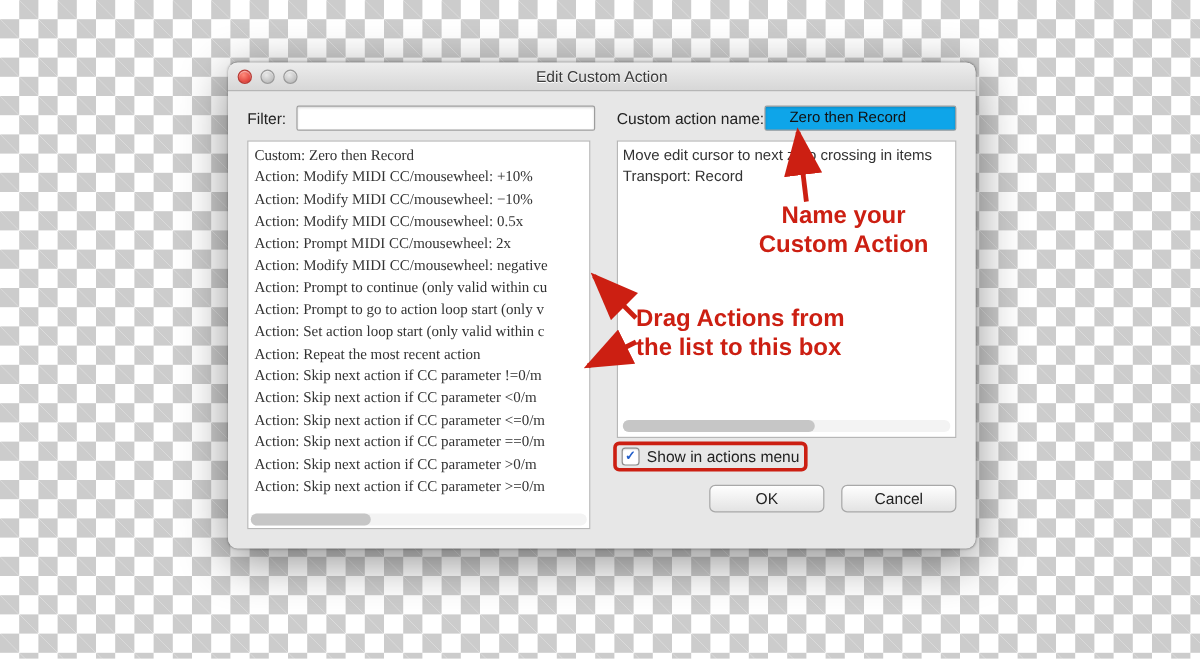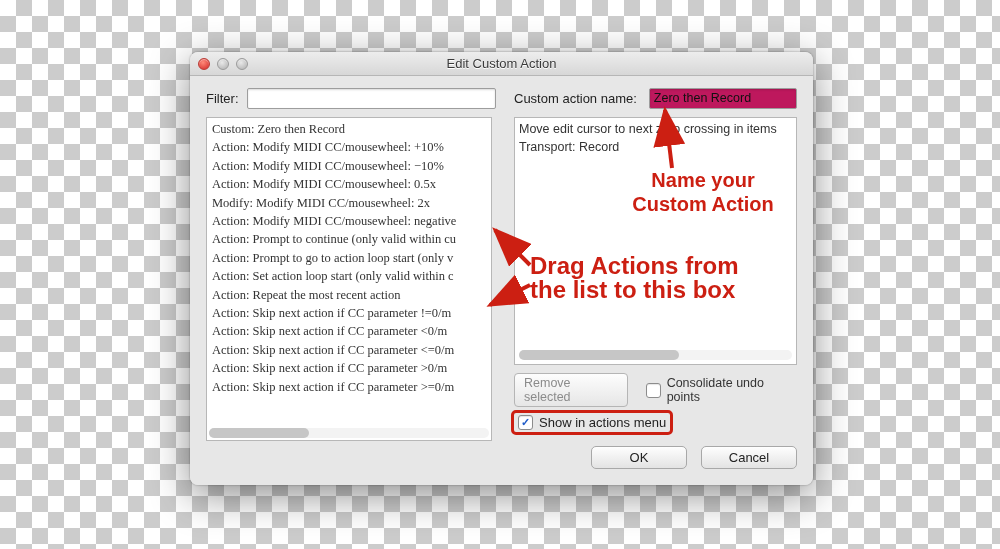--- a/index.html
+++ b/index.html
@@ -98,27 +98,27 @@
   }
   .h-scroll {
     position:absolute; left:2px; right:2px; bottom:2px; height:10px;
     background: #f3f3f3; border-radius:6px;
   }
   .h-thumb {
     height:10px; width:100px; background:#c6c6c6; border-radius:6px;
   }
 
   
-  .name-row { display:flex; align-items:center; gap:12px; margin-bottom:8px; }
+  .name-row { display:flex; align-items:center; gap:0; margin-bottom:8px; }
   .name-label { white-space:nowrap; }
   .name-input {
     flex:1; height:19px; line-height:19px;
-    background:#be185d; border:1px solid #9d9d9d; border-radius:2px;
+    background:#0ea5e9; border:1px solid #9d9d9d; border-radius:2px;
     box-shadow: inset 0 1px 2px rgba(0,0,0,.15);
-    padding: 0 4px; font-size:12.5px; color:#111;
+    padding: 0 20px; font-size:12.5px; color:#111;
   }
   .drop-box {
     height: 248px;
     border:1px solid #b7b7b7;
     background:#fff;
     overflow:hidden;
     position:relative;
     padding:2px 4px;
     box-sizing:border-box;
   }
@@ -164,21 +164,21 @@
     min-width:70px; text-align:center;
     background: linear-gradient(#fefefe,#e3e3e3);
     border:1px solid #a8a8a8; border-radius:5px;
     padding:3px 12px; font-size:13px;color:#222;
     box-shadow: 0 1px 0 rgba(255,255,255,.6) inset;
   }
 
   
   .anno { position:absolute; font-family:"Arial Black","Helvetica Neue",Arial,sans-serif; font-weight:700; color:#cc1f12; pointer-events:none; }
   .anno1 { left:593px; top:168px; width:220px; text-align:center; font-size:20px; line-height:24px;}
-  .anno2 { left:530px; top:254px; width:280px; text-align:left; font-size:24px; line-height:24px;}
+  .anno2 { left:530px; top:254px; width:280px; text-align:left; font-size:20px; line-height:24px;}
   svg.arrows { position:absolute; left:0; top:0; width:1000px; height:549px; pointer-events:none;}
 </style>
 </head>
 <body>
 
 <div class="stage">
   <div class="window-shadow">
     <div class="titlebar">
       <div class="traffic">
         <div class="tl-btn tl-close"></div>
@@ -194,29 +194,30 @@
         <div class="filter-row">
           <span class="filter-label">Filter:</span>
           <div class="filter-input" title=""></div>
         </div>
         <div class="action-list">
           <div class="action-list-inner">
             <div class="al-item">Custom: Zero then Record</div>
             <div class="al-item">Action: Modify MIDI CC/mousewheel: +10%</div>
             <div class="al-item">Action: Modify MIDI CC/mousewheel: −10%</div>
             <div class="al-item">Action: Modify MIDI CC/mousewheel: 0.5x</div>
-            <div class="al-item">Modify: Modify MIDI CC/mousewheel: 2x</div>
+            <div class="al-item">Action: Prompt MIDI CC/mousewheel: 2x</div>
             <div class="al-item">Action: Modify MIDI CC/mousewheel: negative</div>
             <div class="al-item">Action: Prompt to continue (only valid within cu</div>
             <div class="al-item">Action: Prompt to go to action loop start (only v</div>
             <div class="al-item">Action: Set action loop start (only valid within c</div>
             <div class="al-item">Action: Repeat the most recent action</div>
             <div class="al-item">Action: Skip next action if CC parameter !=0/m</div>
             <div class="al-item">Action: Skip next action if CC parameter &lt;0/m</div>
             <div class="al-item">Action: Skip next action if CC parameter &lt;=0/m</div>
+            <div class="al-item">Action: Skip next action if CC parameter ==0/m</div>
             <div class="al-item">Action: Skip next action if CC parameter &gt;0/m</div>
             <div class="al-item">Action: Skip next action if CC parameter &gt;=0/m</div>
           </div>
           <div class="h-scroll">
             <div class="h-thumb"></div>
           </div>
         </div>
       </div>
 
       <div>
@@ -226,27 +227,20 @@
         </div>
 
         <div class="drop-box">
           <div class="db-item">Move edit cursor to next zero crossing in items</div>
           <div class="db-item">Transport: Record</div>
           <div class="drop-scroll">
             <div class="drop-thumb"></div>
           </div>
         </div>
 
-        <div class="mid-row">
-          <div class="remove-btn">Remove selected</div>
-          <label class="chk-row">
-            <span class="chk"></span>
-            <span>Consolidate undo points</span>
-          </label>
-        </div>
 
         <div class="show-row show-highlight">
           <span class="chk">✓</span>
           <span>Show in actions menu</span>
         </div>
 
         <div class="btn-row">
           <div class="btn">OK</div>
           <div class="btn">Cancel</div>
         </div>

